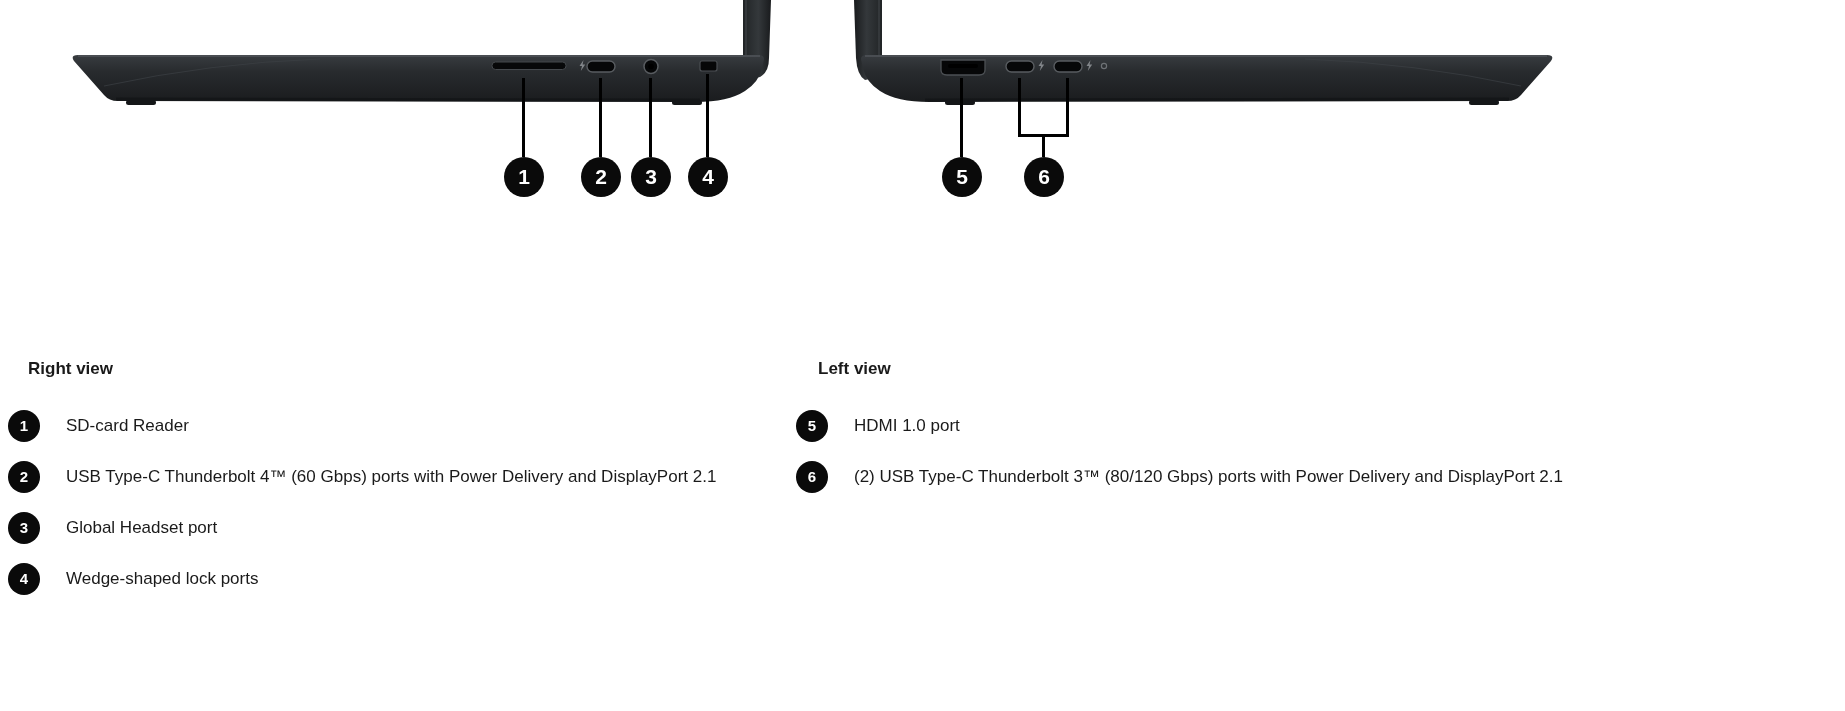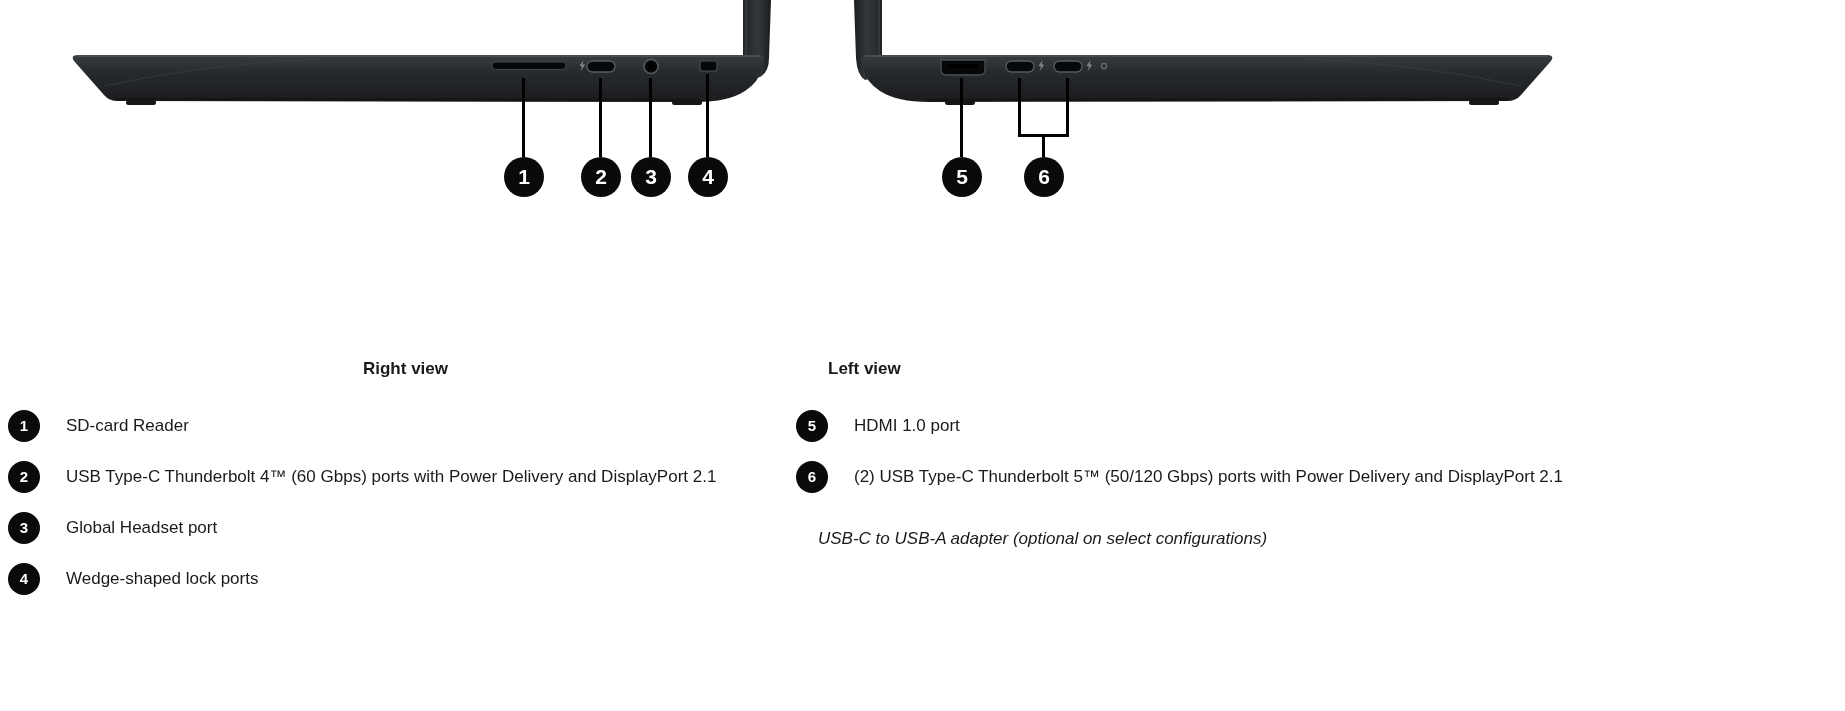--- a/index.html
+++ b/index.html
@@ -31,29 +31,29 @@
     width: 40px; height: 40px;
     border-radius: 50%;
     background: var(--callout-bg, #0a0a0a);
     color: var(--callout-fg, #ffffff);
     display: flex; align-items: center; justify-content: center;
     font-size: 21px; font-weight: bold;
   }
 
   
   .legend-col { position: absolute; top: 358px; }
-  #legend-right { left: 8px;   width: 775px; text-align: center; }
+  #legend-right { left: 8px;   width: 775px; }
   #legend-left  { left: 796px; width: 1040px; }
   .legend-heading {
     font-size: 17px; font-weight: bold;
     color: var(--text, #1a1a1a);
     height: 22px; line-height: 22px;
   }
   #legend-right .legend-heading { margin-left: 20px; }
-  #legend-left  .legend-heading { margin-left: 32px; }
+  #legend-left  .legend-heading { margin-left: 22px; }
   .legend-rows { margin-top: 20px; }
   .legend-row { display: flex; align-items: center; height: 51px; }
   .legend-num {
     flex: 0 0 32px;
     width: 32px; height: 32px;
     border-radius: 50%;
     background: var(--callout-bg, #0a0a0a);
     color: var(--callout-fg, #ffffff);
     display: flex; align-items: center; justify-content: center;
     font-size: 15px; font-weight: bold;
@@ -192,19 +192,18 @@
 
   <div class="legend-col" id="legend-left">
     <div class="legend-heading">Left view</div>
     <div class="legend-rows">
       <div class="legend-row">
         <div class="legend-num">5</div>
         <div class="legend-label">HDMI 1.0 port</div>
       </div>
       <div class="legend-row">
         <div class="legend-num">6</div>
-        <div class="legend-label">(2) USB Type-C Thunderbolt 5™ (50/120 Gbps) ports with Power Delivery and DisplayPort 2.1</div>
-      </div>
-    </div>
-    <div class="legend-note">USB-C to USB-A adapter (optional on select configurations)</div>
+        <div class="legend-label">(2) USB Type-C Thunderbolt 3™ (80/120 Gbps) ports with Power Delivery and DisplayPort 2.1</div>
+      </div>
+    </div>
   </div>
 
 </div>
 
 </body></html>

